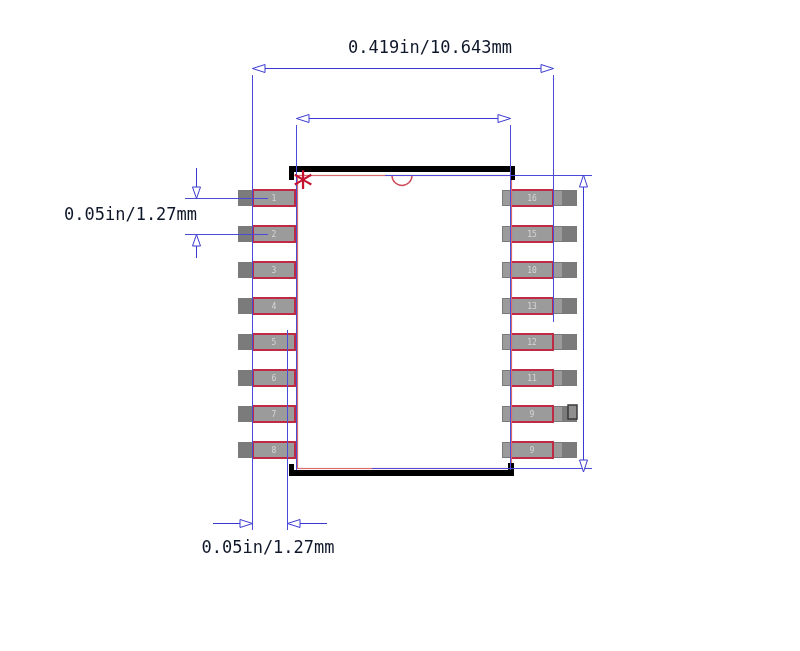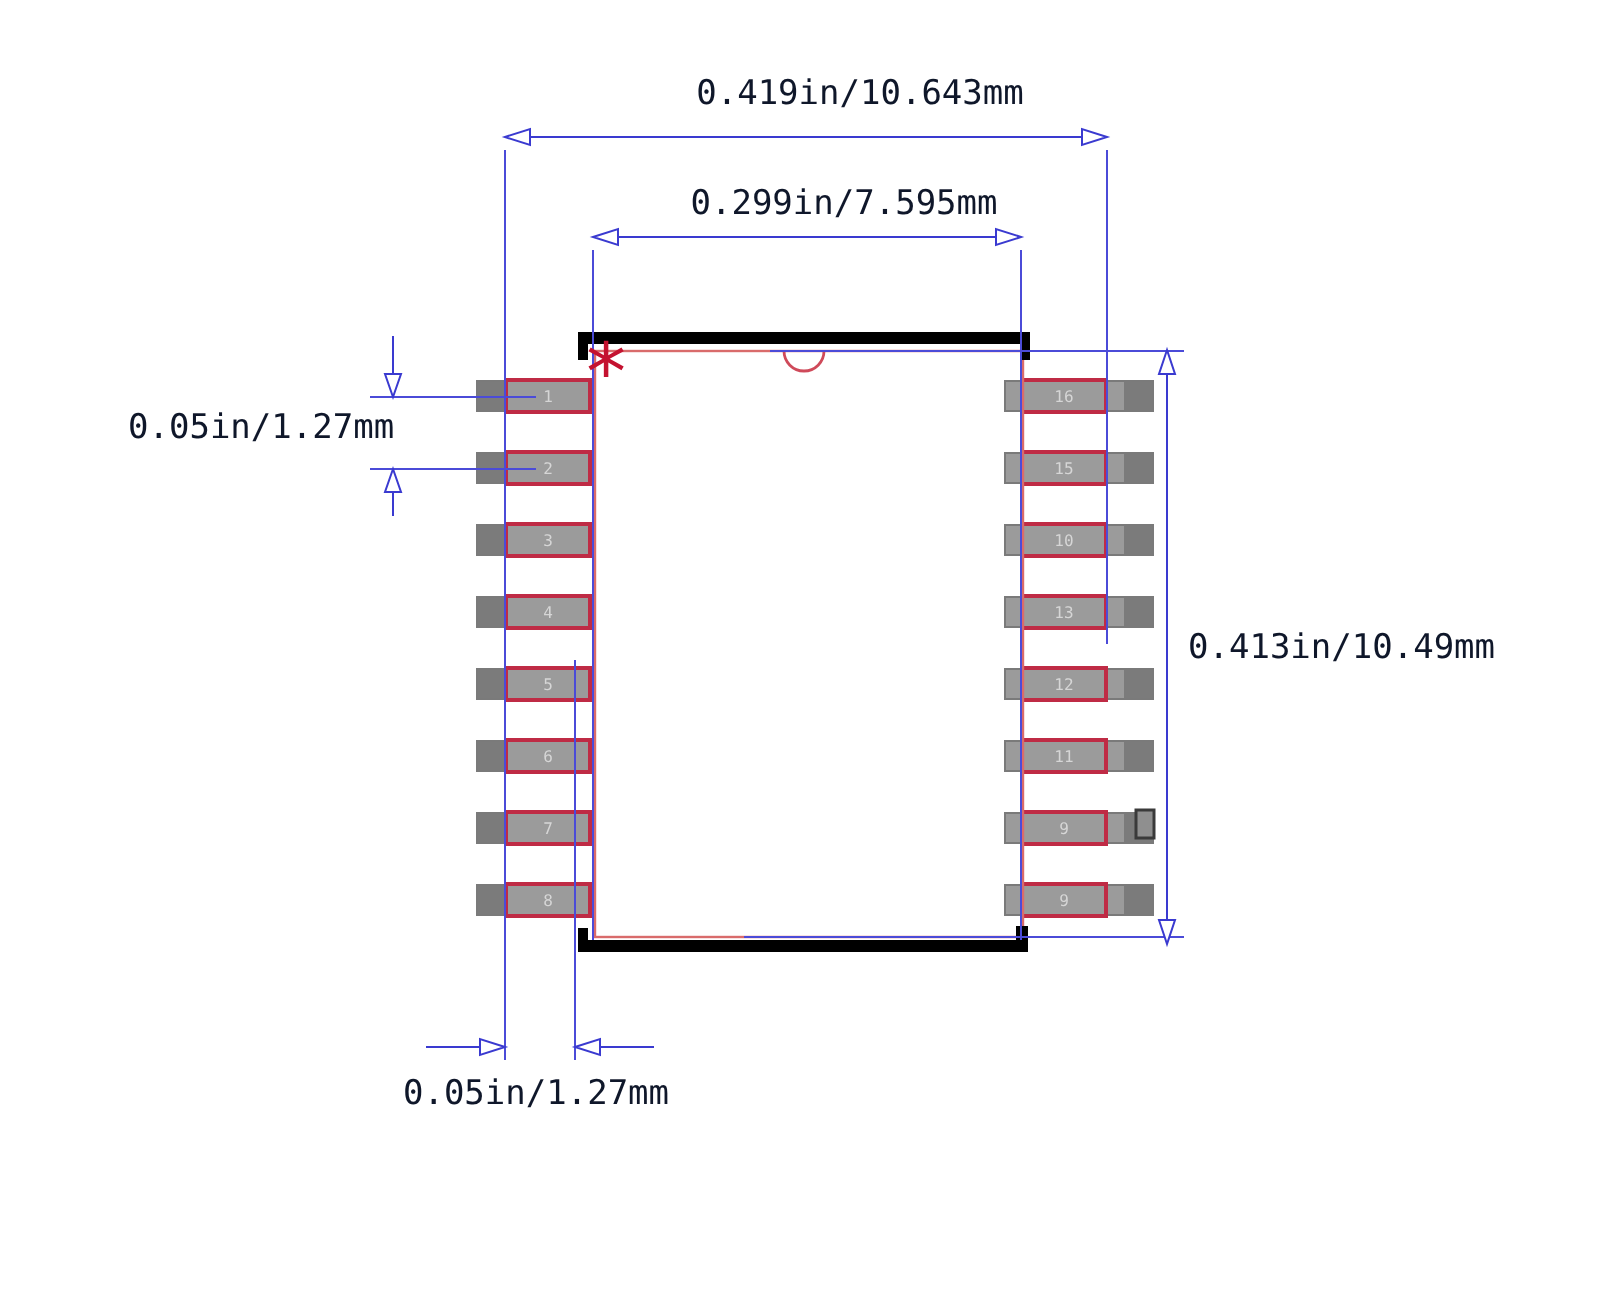--- a/index.html
+++ b/index.html
@@ -163,20 +163,18 @@
       <path d="M583.5 175 L579.5 187 L587.5 187 Z"></path>
       <path d="M583.5 472 L579.5 460 L587.5 460 Z"></path>
       <path d="M196.5 198.5 L192.5 187 L200.5 187 Z"></path>
       <path d="M196.5 234.5 L192.5 246 L200.5 246 Z"></path>
       <path d="M252.5 523.5 L240 519.5 L240 527.5 Z"></path>
       <path d="M287.5 523.5 L300 519.5 L300 527.5 Z"></path>
     </g>
   </svg>
 
   <div class="dimtext ctr" style="left:280px;top:37px;width:300px">0.419in/10.643mm</div>
-  <div class="dimtext ctr" style="left:272px;top:92px;width:300px">0.299in/7.595mm</div>
   <div class="dimtext" style="left:64px;top:204px">0.05in/1.27mm</div>
-  <div class="dimtext" style="left:594px;top:314px">0.413in/10.49mm</div>
   <div class="dimtext ctr" style="left:168px;top:537px;width:200px">0.05in/1.27mm</div>
 
   <div id="pin1">*</div>
 
 </div>
 
 </body></html>

